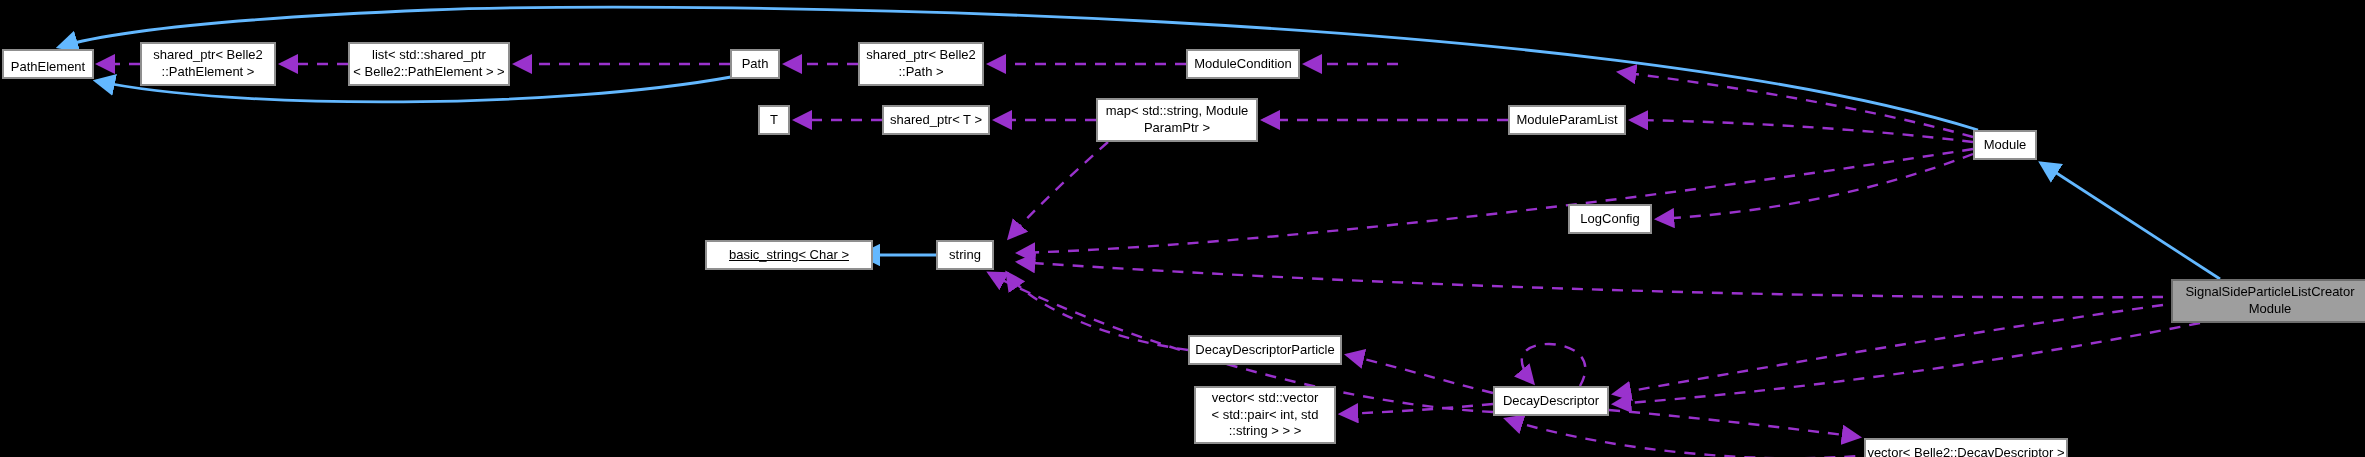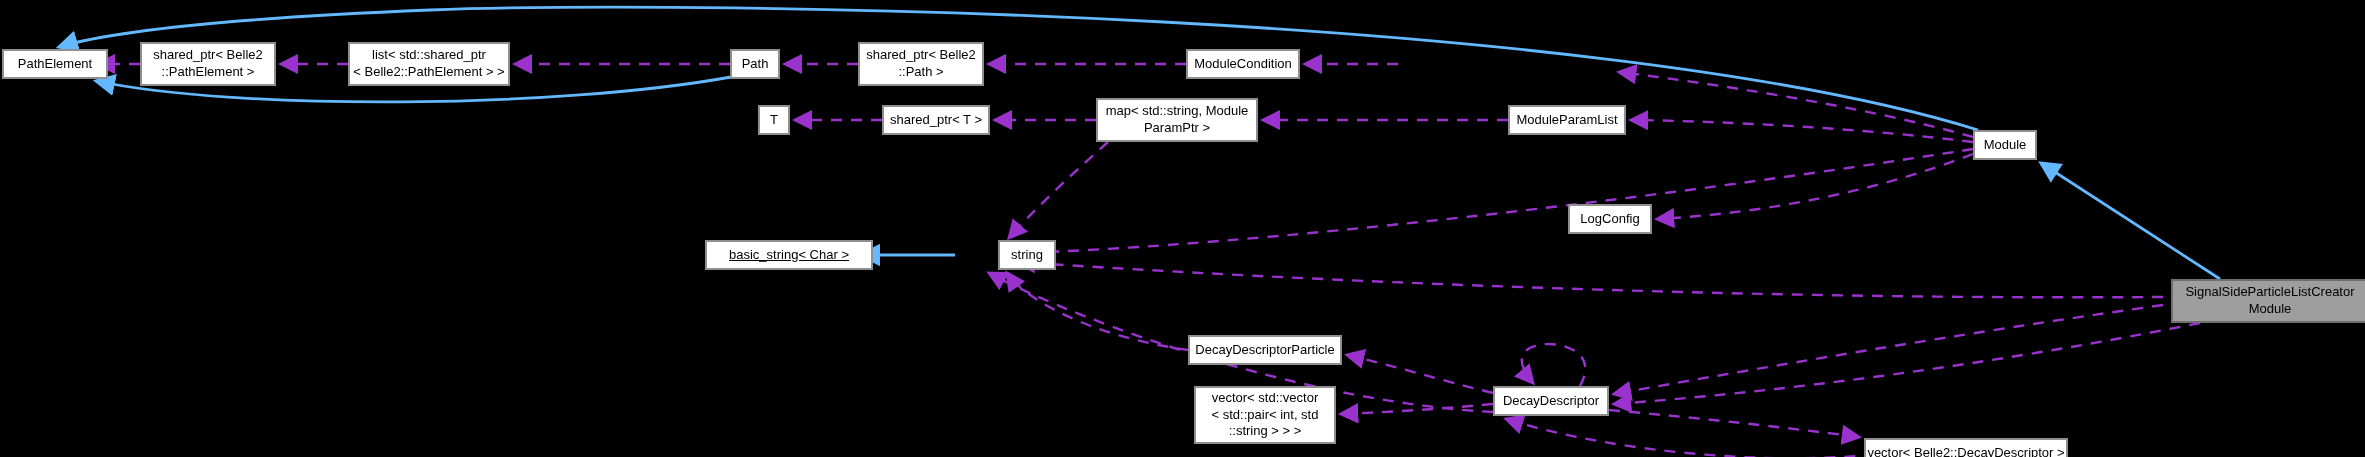--- a/index.html
+++ b/index.html
@@ -56,21 +56,21 @@
         <path d="M1493,404 C1440,409 1390,412 1341,414" class="edge usage" marker-end="url(#arrow-usage)"></path>
         <path d="M1188,350 C1090,336 1026,300 1007,273" class="edge usage" marker-end="url(#arrow-usage)"></path>
         <path d="M1493,412 C1310,403 1088,326 989,273" class="edge usage" marker-end="url(#arrow-usage)"></path>
         <path d="M1580,386 C1598,354 1566,344 1549,344 C1526,344 1510,356 1533,383" class="edge usage" marker-end="url(#arrow-usage)"></path>
         <path d="M955,255 L861,255" class="edge inheritance" marker-end="url(#arrow-inherit)"></path>
         <path d="M731,77 C560,108 240,111 96,81" class="edge inheritance" marker-end="url(#arrow-inherit)"></path>
         <path d="M1978,130 C1600,12 700,0 430,10 C260,17 122,28 59,47" class="edge inheritance" marker-end="url(#arrow-inherit)"></path>
         <path d="M2220,279 L2041,163" class="edge inheritance" marker-end="url(#arrow-inherit)"></path>
       </g>
   </svg>
-<div class="node" style="left: 2px; top: 49px; width: 106px; height: 30px;">
+<div class="node" style="left: 2px; top: 49px; width: 92px; height: 30px; justify-content: flex-end;">
       <div>PathElement</div>
     </div>
     <div class="node" style="left: 140px; top: 42px; width: 136px; height: 44px;">
       <div>shared_ptr&lt; Belle2</div>
       <div>::PathElement &gt;</div>
     </div>
     <div class="node" style="left: 348px; top: 42px; width: 162px; height: 44px;">
       <div>list&lt; std::shared_ptr</div>
       <div>&lt; Belle2::PathElement &gt; &gt;</div>
     </div>
@@ -99,21 +99,21 @@
     </div>
     <div class="node" style="left: 1973px; top: 130px; width: 64px; height: 30px;">
       <div>Module</div>
     </div>
     <div class="node" style="left: 1568px; top: 204px; width: 84px; height: 30px;">
       <div>LogConfig</div>
     </div>
     <div class="node" style="left: 705px; top: 240px; width: 168px; height: 30px; text-decoration: underline;">
       <div>basic_string&lt; Char &gt;</div>
     </div>
-    <div class="node" style="left: 998px; top: 240px; width: 58px; height: 30px;">
+    <div class="node" style="left: 936px; top: 240px; width: 58px; height: 30px;">
       <div>string</div>
     </div>
     <div class="node" style="left: 1194px; top: 386px; width: 142px; height: 58px;">
       <div>vector&lt; std::vector</div>
       <div>&lt; std::pair&lt; int, std</div>
       <div>::string &gt; &gt; &gt;</div>
     </div>
     <div class="node" style="left: 1188px; top: 335px; width: 154px; height: 30px;">
       <div>DecayDescriptorParticle</div>
     </div>

